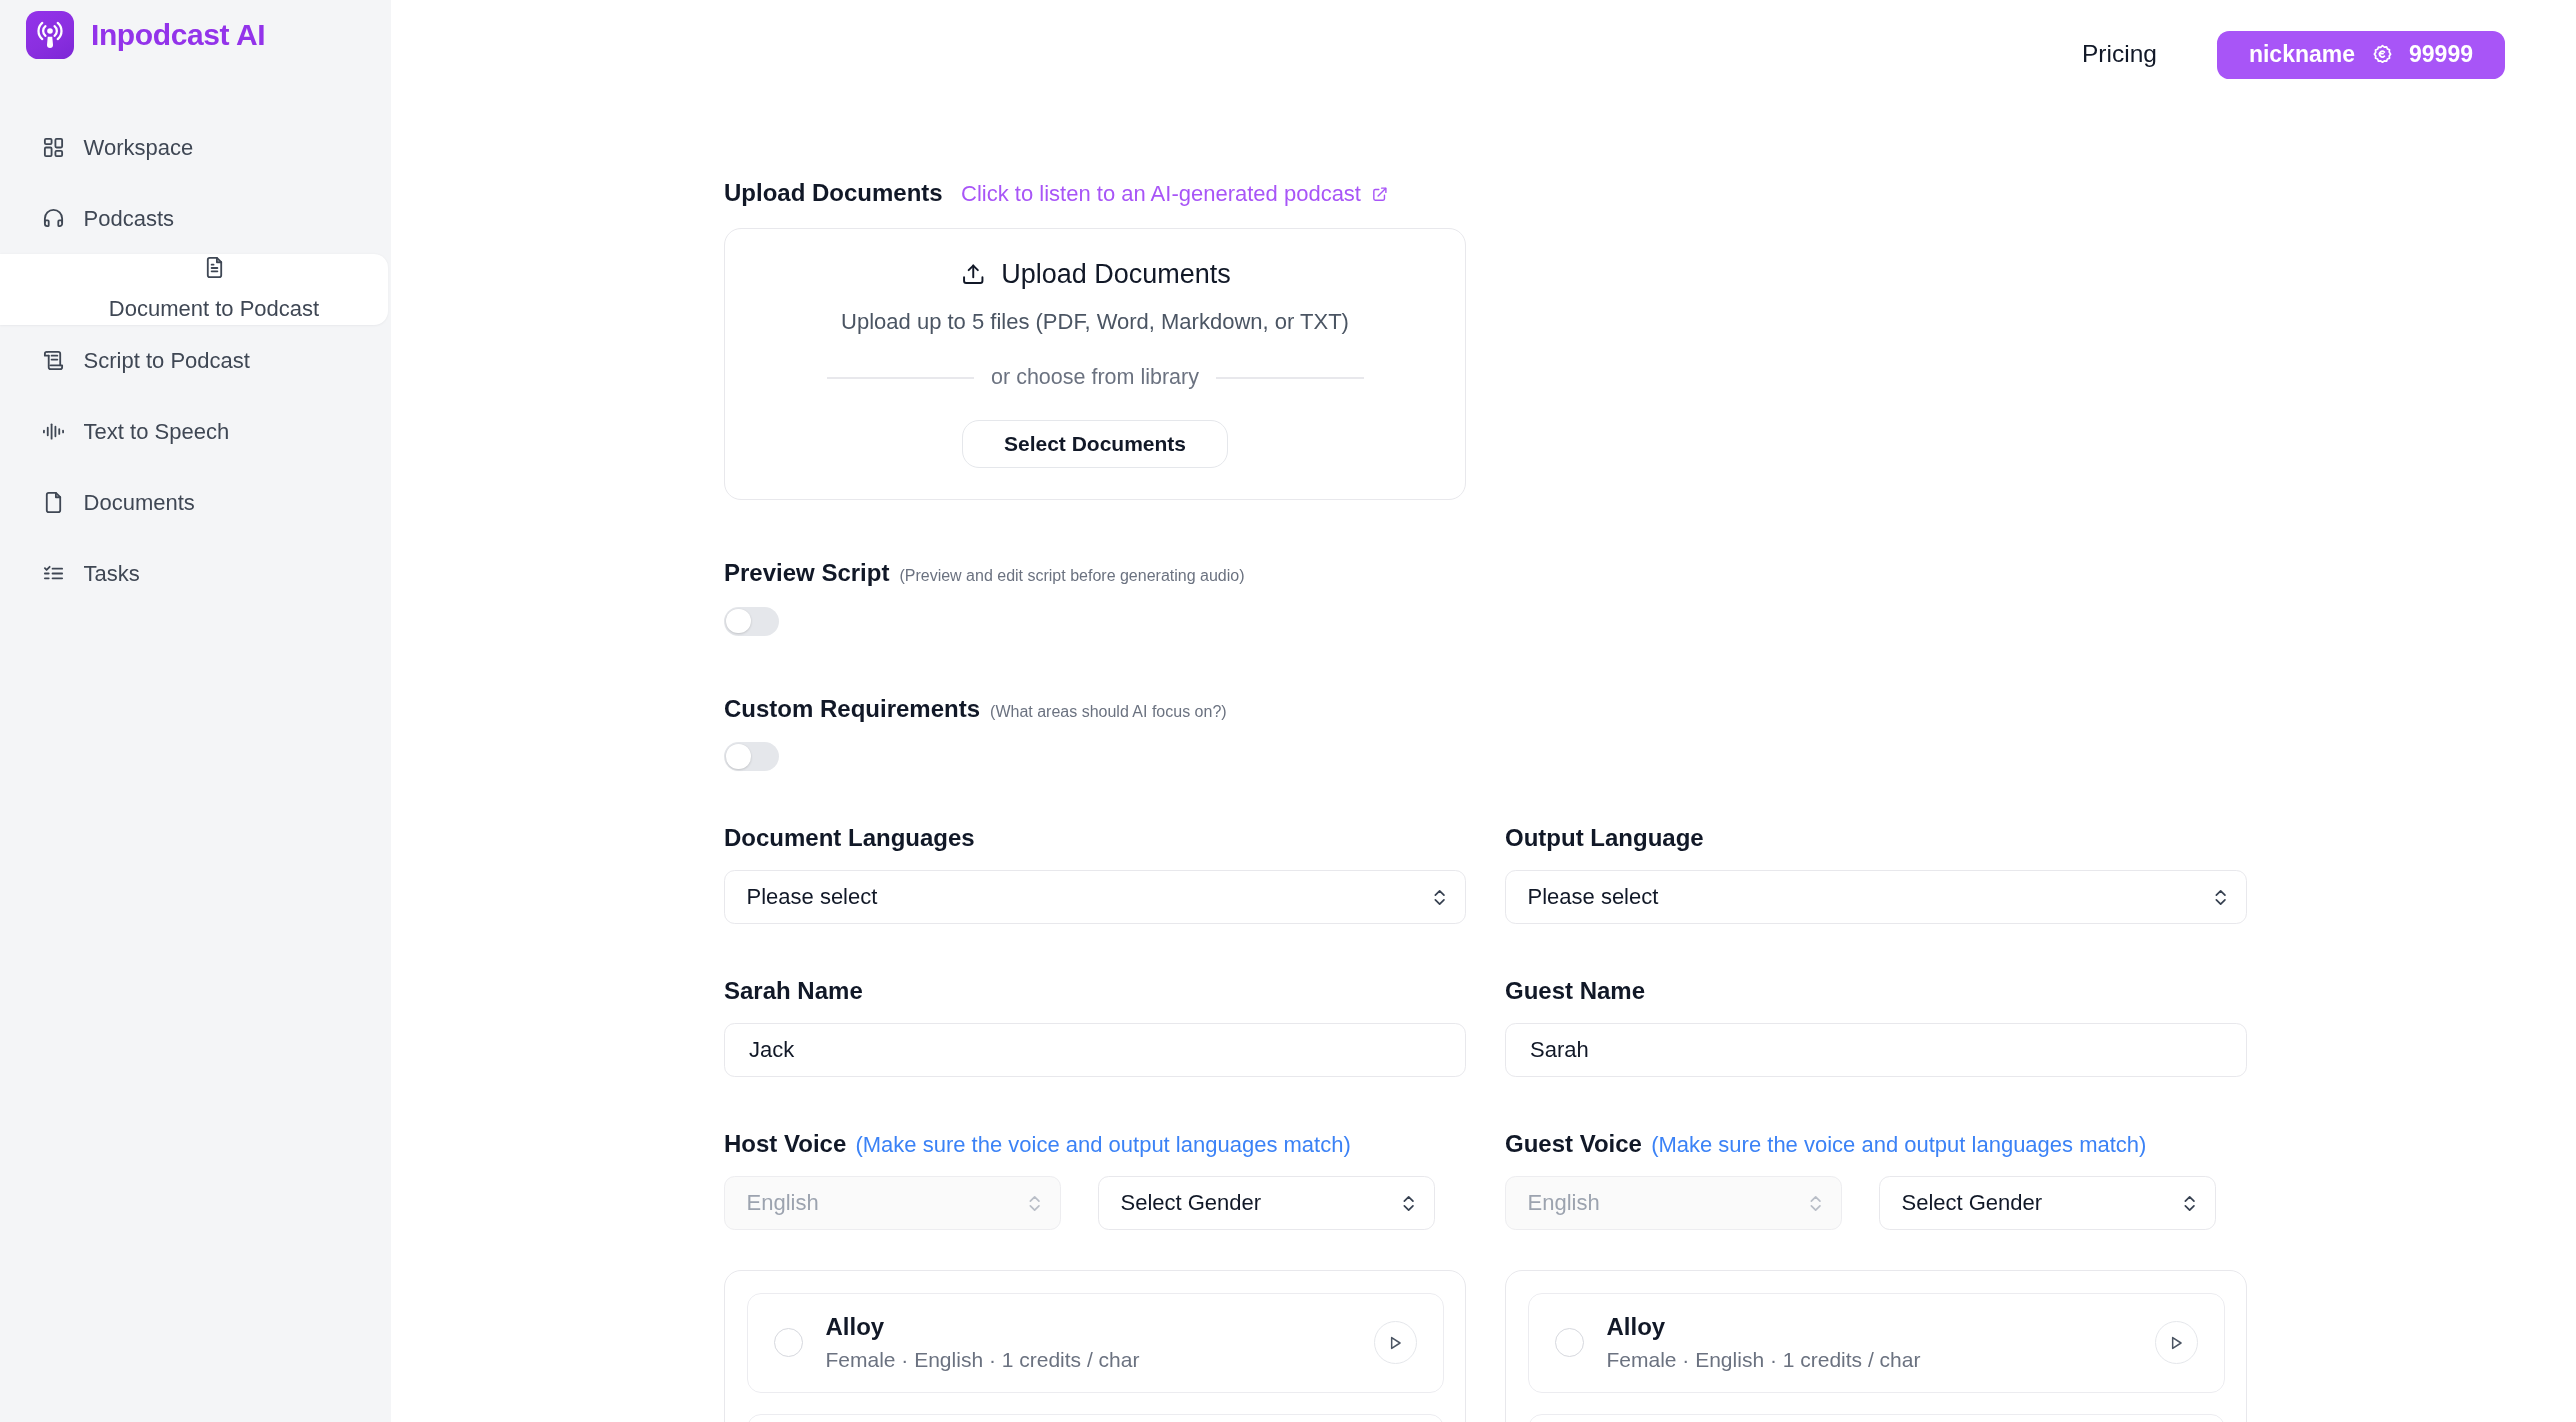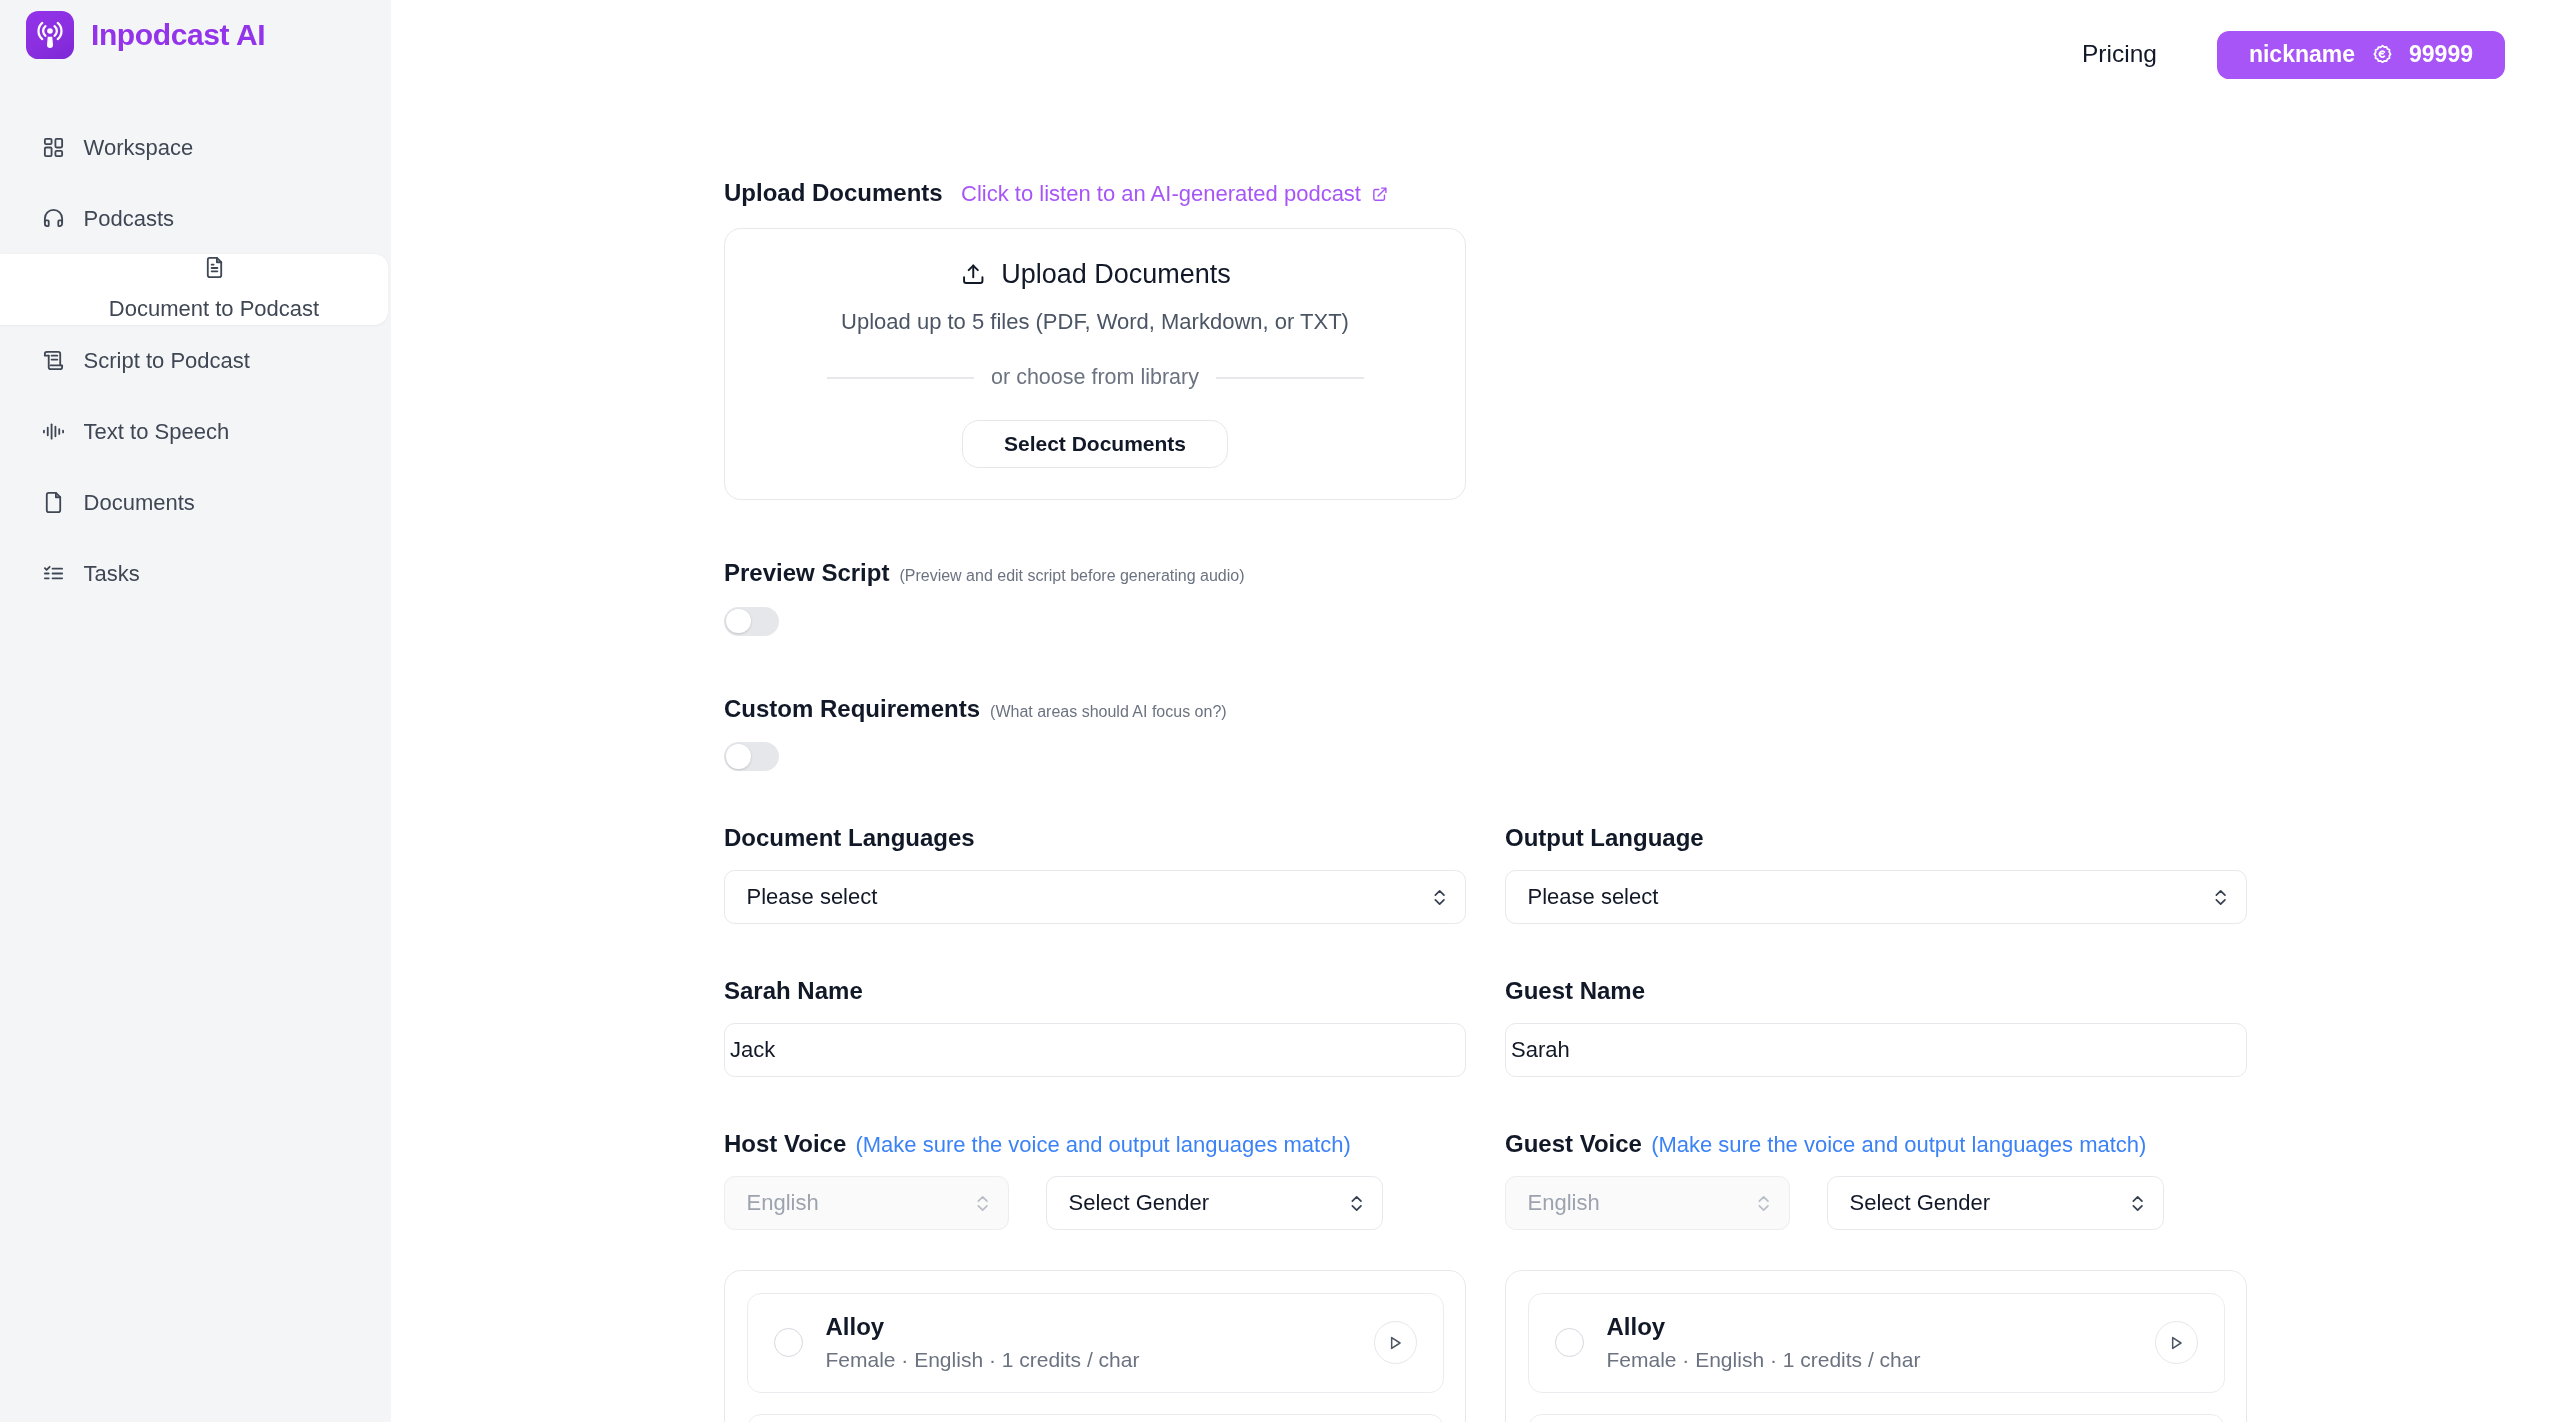--- a/index.html
+++ b/index.html
@@ -354,33 +354,33 @@
   }
 
   .select-box.disabled .chev { color: #b9bec7; }
 
   .text-input {
     width: 100%;
     height: 54px;
     border: 1.5px solid #e8e8ec;
     border-radius: 10.7px;
     background: #ffffff;
-    padding: 0 5px;
+    padding: 0 24px;
     font-size: 22px;
     color: #111827;
     font-family: "Liberation Sans", sans-serif;
     outline: none;
   }
 
   .voice-row {
     display: flex;
     gap: 37px;
   }
 
-  .voice-row .select-box:first-child { width: 285px; }
+  .voice-row .select-box:first-child { width: 337px; }
   .voice-row .select-box:last-child { width: 337px; }
 
   .voice-list {
     margin-top: 40px;
     border: 1.5px solid #e8e8ec;
     border-radius: 17px;
     padding: 21.5px;
     background: #ffffff;
     height: 230px;
     overflow: hidden;

